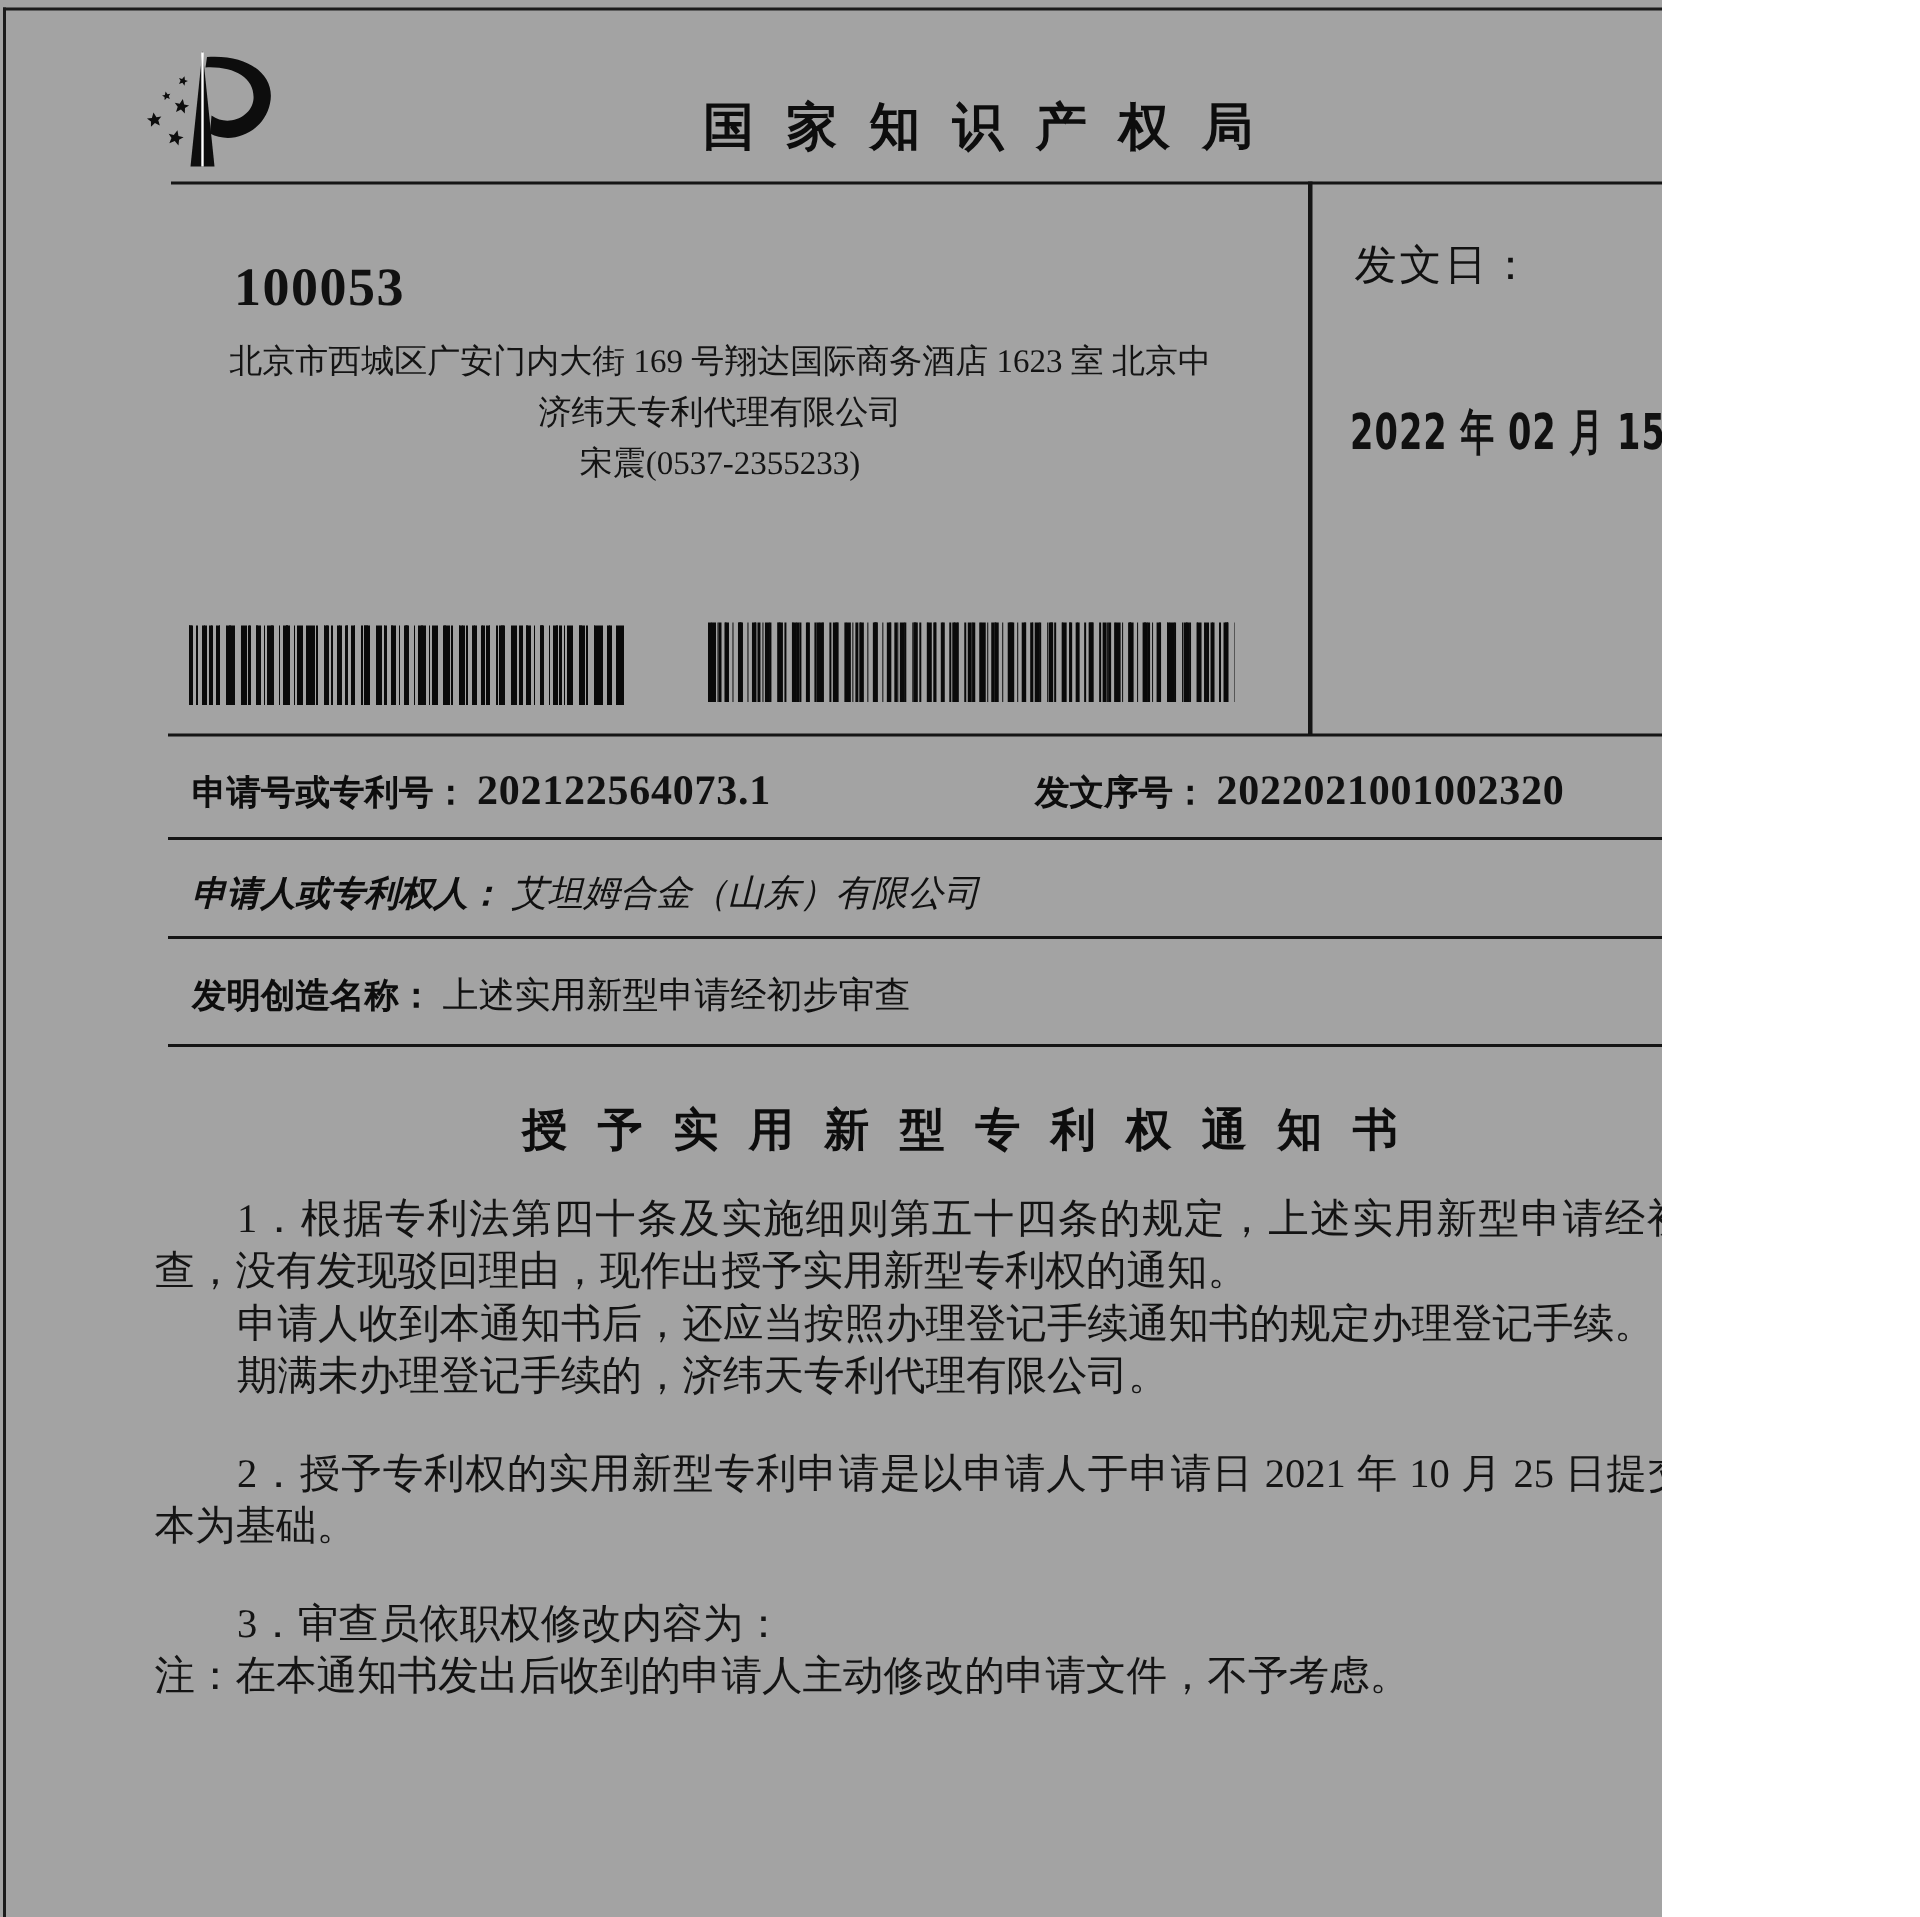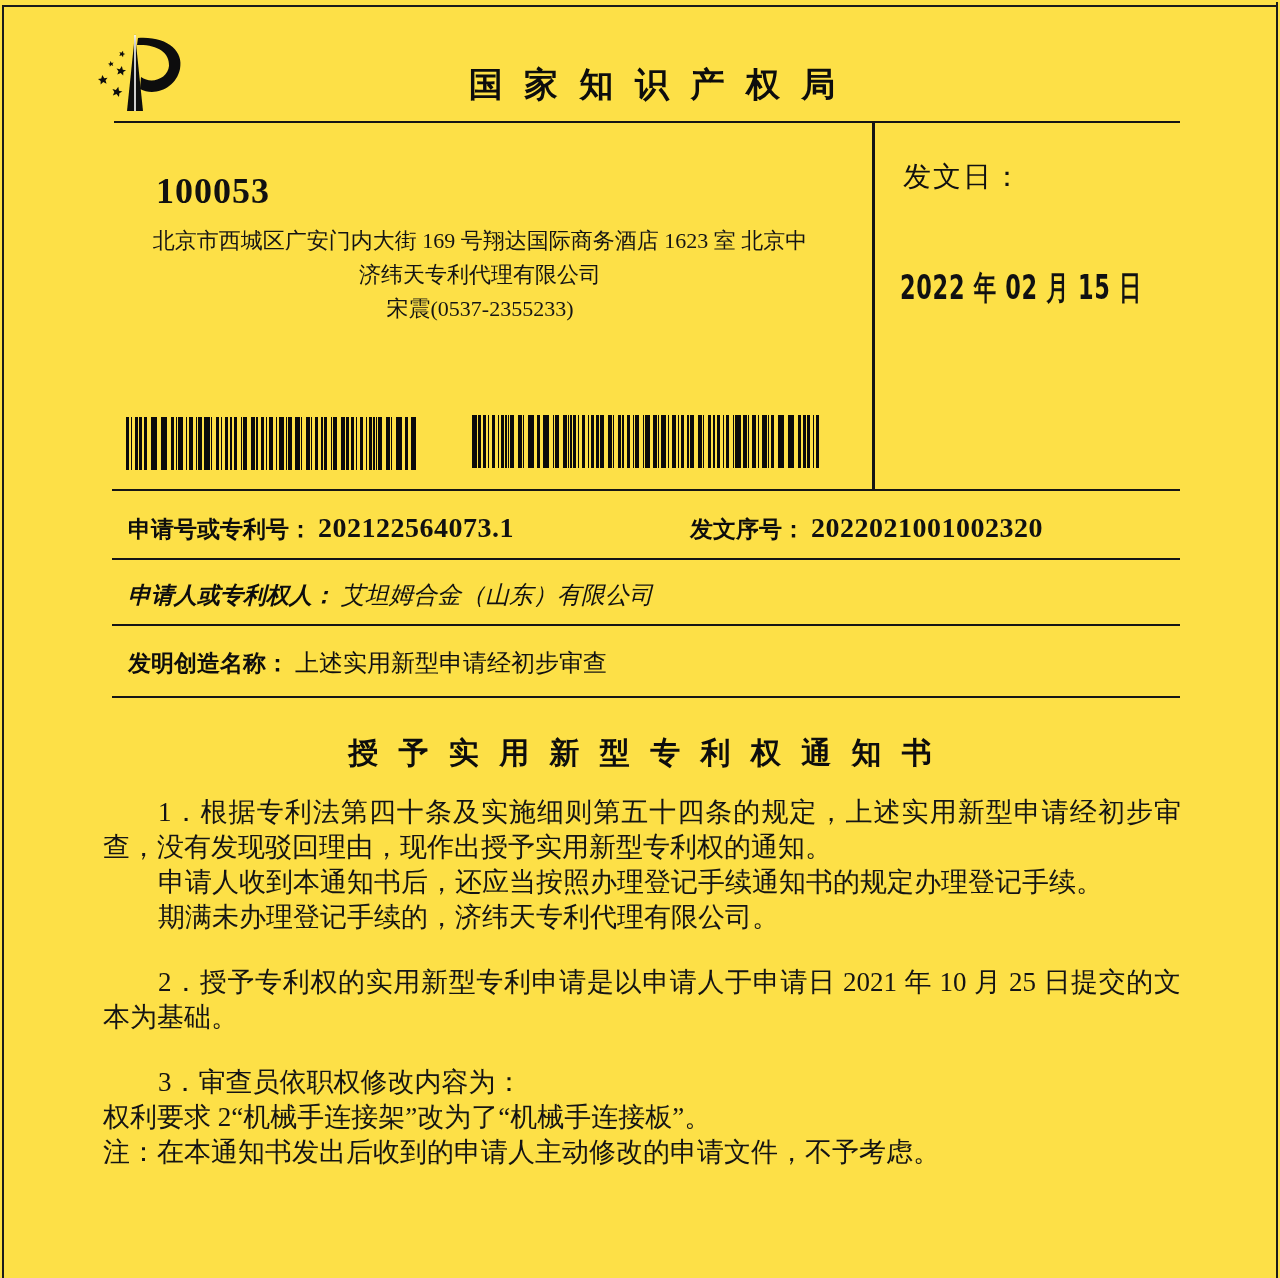--- a/index.html
+++ b/index.html
@@ -1,17 +1,17 @@
 <!DOCTYPE html>
 <html><head>
 <meta charset="utf-8">
 <style>
   html,body{margin:0;padding:0;background:#ffffff;}
   .canvas{
-    position:relative;width:1280px;height:1278px;background:#fde047;
+    position:relative;width:1108px;height:1278px;background:#a3a3a3;
     overflow:hidden;color:#111;
     font-family:"Liberation Serif","DejaVu Serif",serif;
   }
   
   .frame-top{position:absolute;left:2px;top:5px;width:1276px;height:2px;background:#1b1b1b;}
   .frame-left{position:absolute;left:2px;top:5px;width:2px;height:1273px;background:#1b1b1b;}
   .frame-right{position:absolute;left:1276px;top:2px;width:2px;height:1276px;background:#1b1b1b;}
 
   .logo{position:absolute;left:92px;top:33px;width:100px;height:86px;}
 
@@ -143,17 +143,16 @@
   </div>
 
   <div class="notice-title">授 予 实 用 新 型 专 利 权 通 知 书</div>
 
   <div class="body-text">
     <p>1．根据专利法第四十条及实施细则第五十四条的规定，上述实用新型申请经初步审查，没有发现驳回理由，现作出授予实用新型专利权的通知。</p>
     <p>申请人收到本通知书后，还应当按照办理登记手续通知书的规定办理登记手续。</p>
     <p>期满未办理登记手续的，济纬天专利代理有限公司。</p>
     <p class="gap">2．授予专利权的实用新型专利申请是以申请人于申请日 2021 年 10 月 25 日提交的文本为基础。</p>
     <p class="gap">3．审查员依职权修改内容为：</p>
-    <p class="noindent">权利要求 2“机械手连接架”改为了“机械手连接板”。</p>
     <p class="noindent">注：在本通知书发出后收到的申请人主动修改的申请文件，不予考虑。</p>
   </div>
 
 </div>
 
 </body></html>

